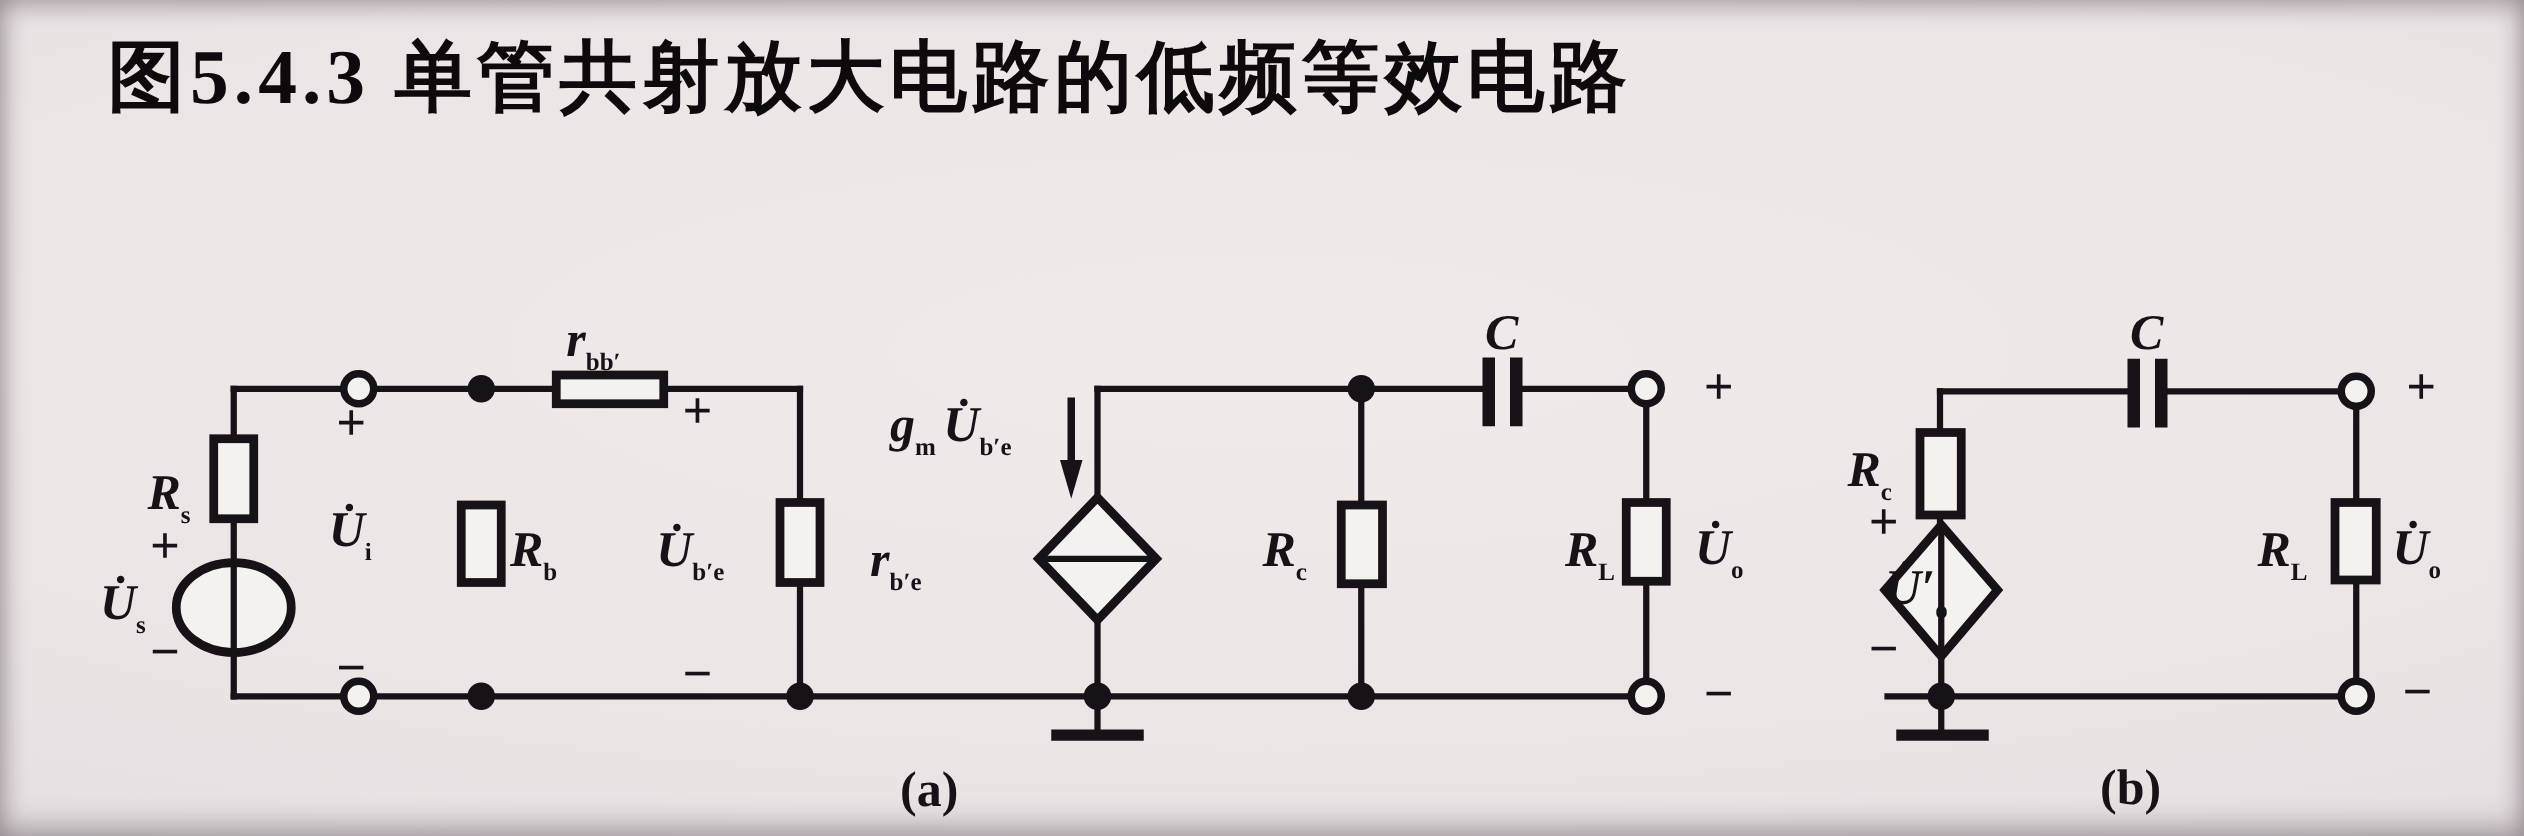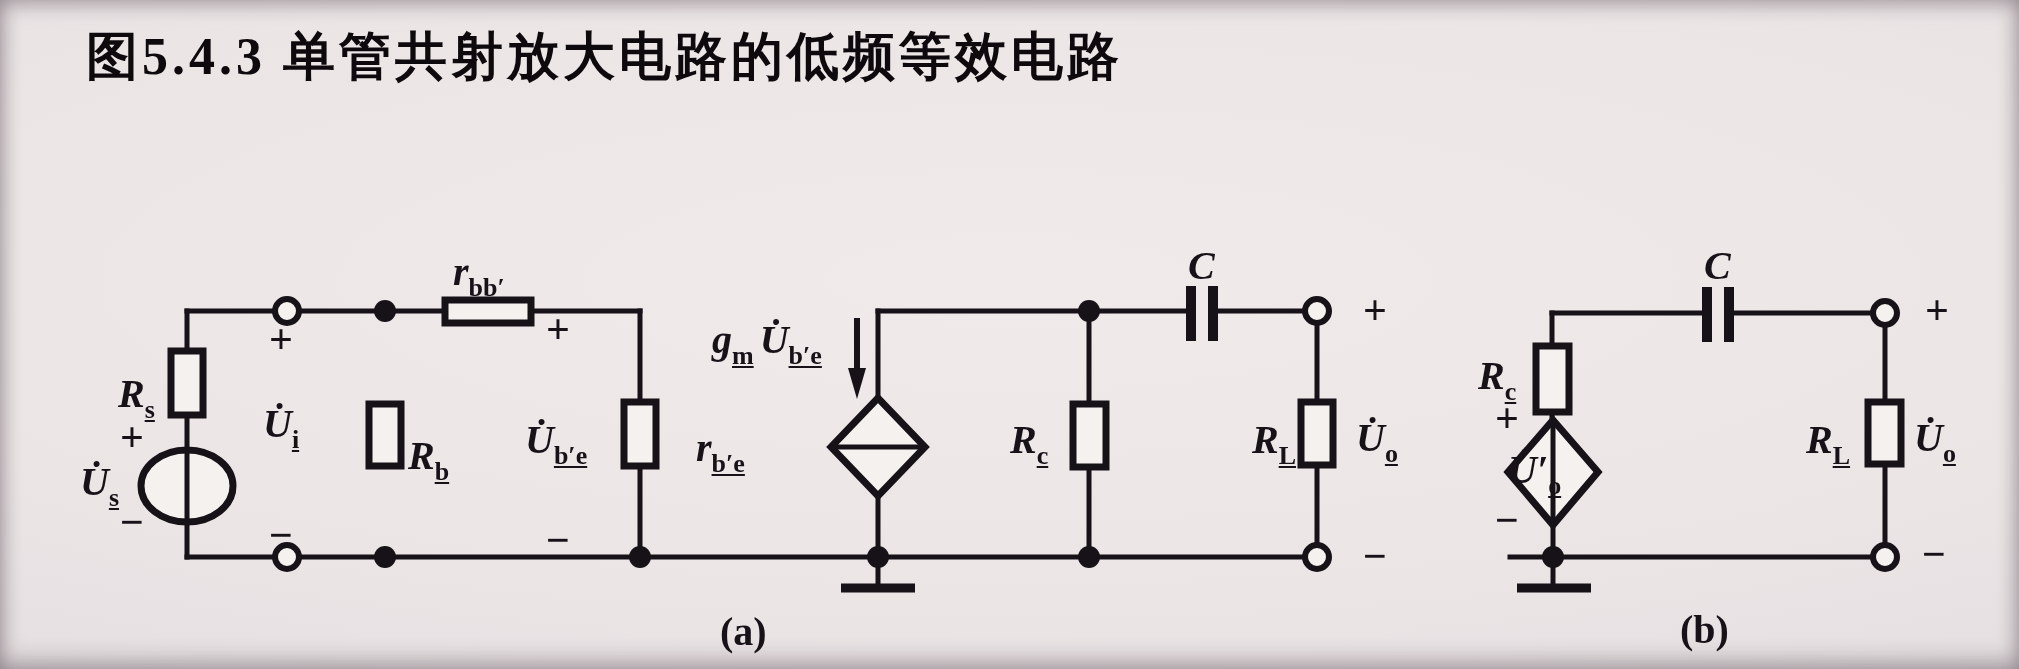--- a/index.html
+++ b/index.html
@@ -4,29 +4,29 @@
 <style>
   html,body{margin:0;padding:0;background:#b9b3b5;}
   .stage{
     position:relative;width:2019px;height:669px;overflow:hidden;
     background:radial-gradient(120% 95% at 50% 42%, #f0eaeb 0%, #ebe5e6 50%, #e3dddf 82%, #cdc7c9 100%);
     box-shadow:inset 0 6px 18px rgba(40,25,35,.25), inset 0 -8px 22px rgba(40,25,35,.3);
     font-family:"Liberation Serif", serif;
   }
   .title{
     position:absolute;left:86px;top:30px;
-    font-size:52px;font-weight:700;color:#0d090c;
+    font-size:62px;font-weight:700;color:#0d090c;
     letter-spacing:4px;white-space:nowrap;line-height:1.05;
   }
   svg.circuit{position:absolute;left:0;top:0;}
   .lbl{
     position:absolute;font-style:italic;font-weight:700;font-size:40px;
     line-height:1;color:#171118;white-space:nowrap;
   }
-  .lbl .sub{font-style:normal;font-weight:700;font-size:26px;vertical-align:-11px;letter-spacing:0;text-decoration:underline;}
+  .lbl .sub{font-style:normal;font-weight:700;font-size:20px;vertical-align:-11px;letter-spacing:0;}
   .sign{
     position:absolute;font-weight:700;font-size:42px;line-height:1;color:#171118;
     font-style:normal;
   }
   .caption{
     position:absolute;font-weight:700;font-size:40px;line-height:1;color:#171118;font-style:normal;
   }
 </style>
 </head>
 <body>
@@ -114,21 +114,21 @@
 
   <span class="lbl" style="left:118px;top:374px"><span>R</span><span class="sub">s</span></span>
   <span class="sign" style="left:120px;top:416px">+</span>
   <span class="lbl" style="left:80px;top:462px"><span>U̇</span><span class="sub">s</span></span>
   <span class="sign" style="left:120px;top:501px">−</span>
 
   <span class="sign" style="left:269px;top:318px">+</span>
   <span class="lbl" style="left:263px;top:404px"><span>U̇</span><span class="sub">i</span></span>
   <span class="sign" style="left:269px;top:514px">−</span>
 
-  <span class="lbl" style="left:408px;top:436px"><span>R</span><span class="sub">b</span></span>
+  <span class="lbl" style="left:408px;top:420px"><span>R</span><span class="sub">b</span></span>
   <span class="lbl" style="left:453px;top:252px"><span>r</span><span class="sub">bb′</span></span>
 
   <span class="sign" style="left:546px;top:308px">+</span>
   <span class="lbl" style="left:525px;top:420px"><span>U̇</span><span class="sub">b′e</span></span>
   <span class="sign" style="left:546px;top:519px">−</span>
 
   <span class="lbl" style="left:696px;top:428px"><span>r</span><span class="sub">b′e</span></span>
 
   <span class="lbl" style="left:712px;top:320px"><span>g</span><span class="sub">m</span><span style="margin-left:6px">U̇</span><span class="sub">b′e</span></span>
 

